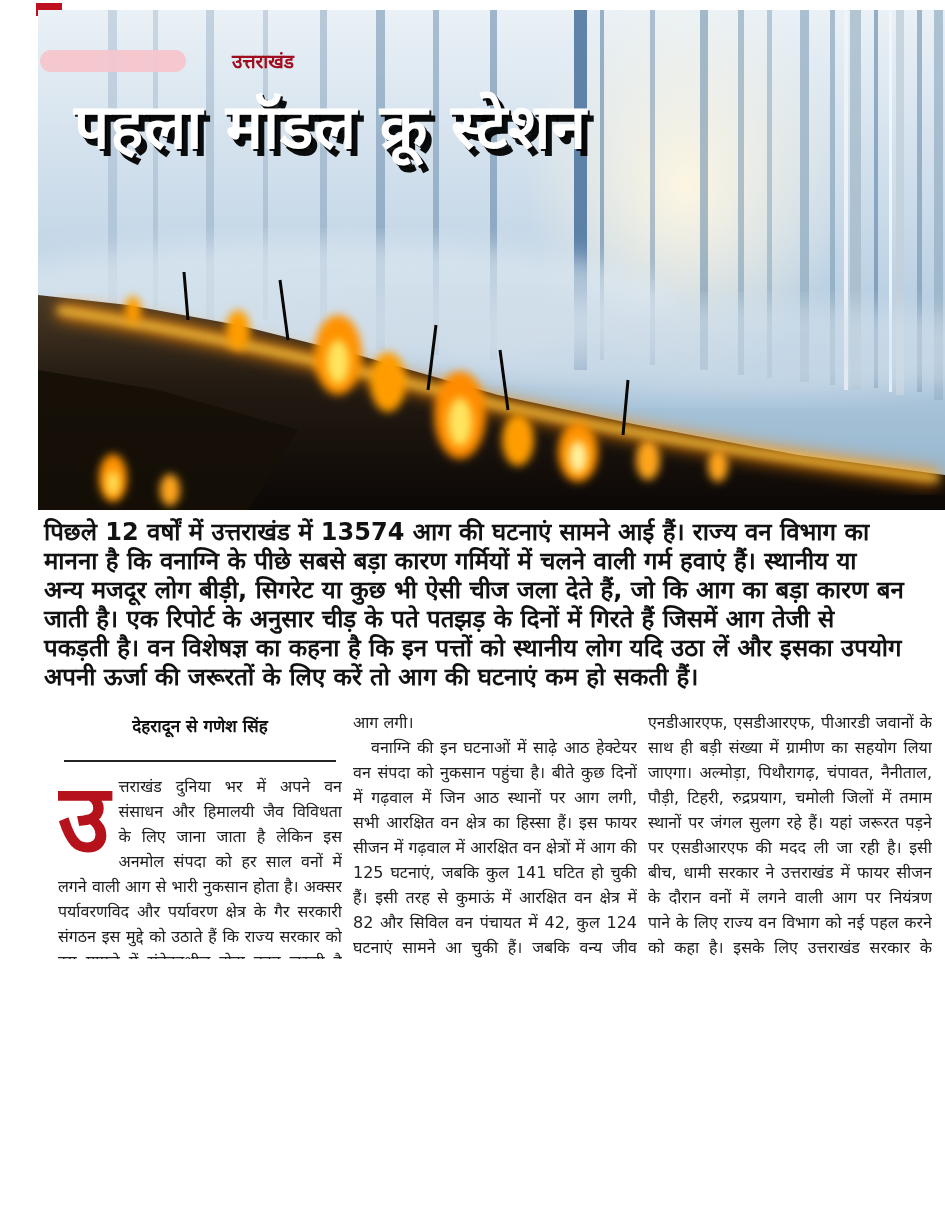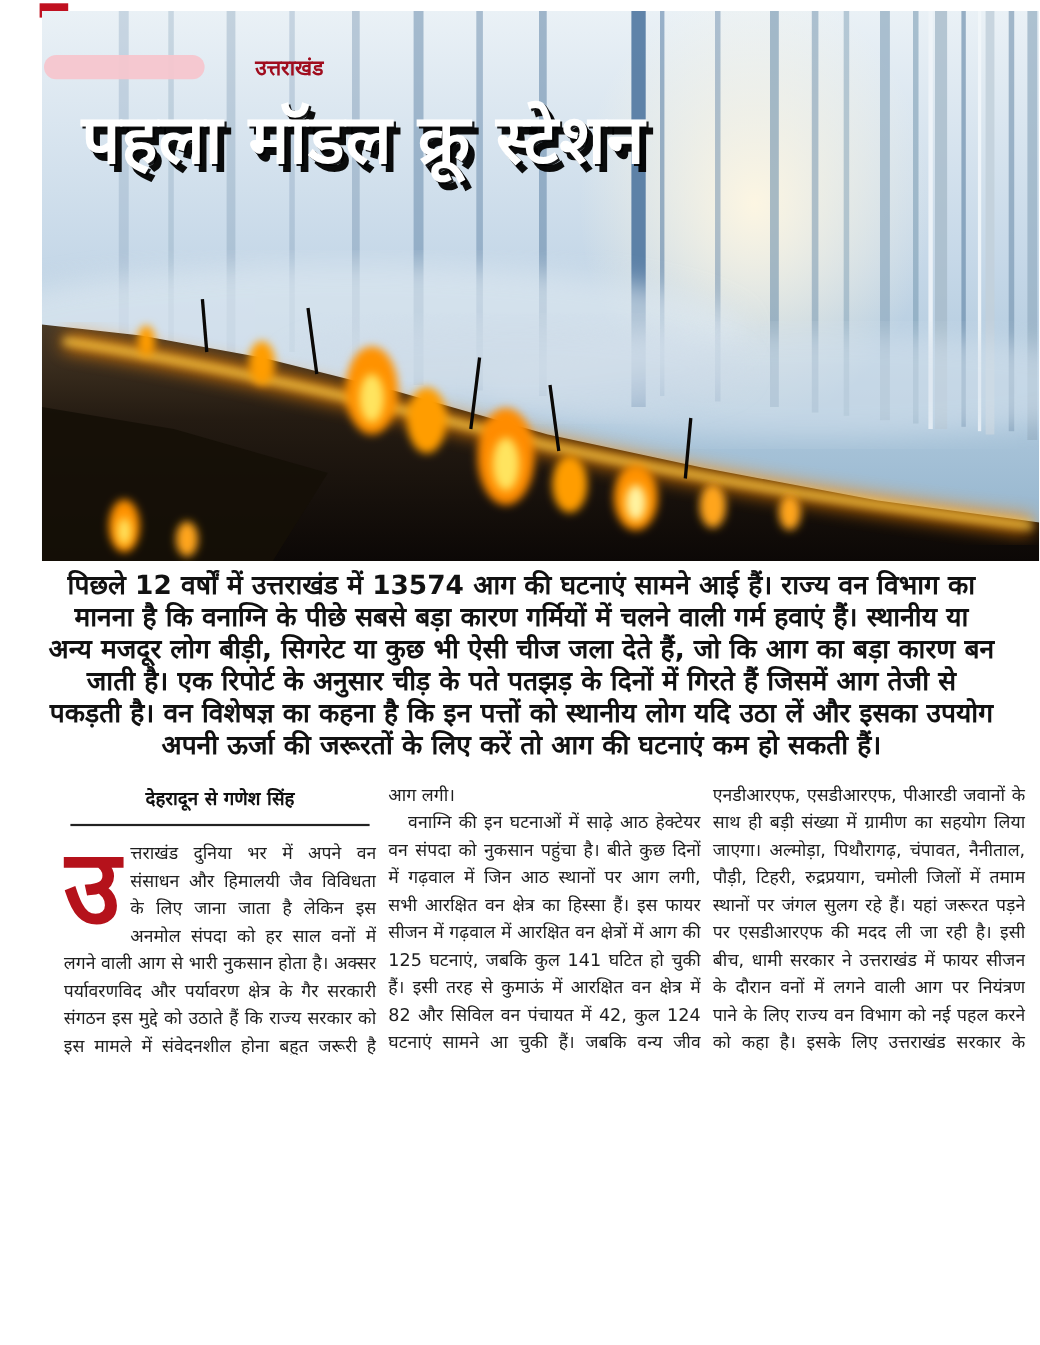--- a/index.html
+++ b/index.html
@@ -20,31 +20,31 @@
     position:absolute;left:194px;top:38px;font-size:19px;font-weight:bold;color:#a00d1e;
   }
   .headline{
     position:absolute;left:36px;top:72px;margin:0;font-size:62px;line-height:89px;
     font-weight:900;color:#ffffff;letter-spacing:1px;
     text-shadow:6px 7px 0 rgba(0,0,0,.95), 2px 2px 0 rgba(0,0,0,.9);
     white-space:nowrap;
   }
   .headline .hl{display:block;}
   .intro{
-    position:absolute;left:44px;top:518px;width:860px;margin:0;text-align:center;
+    position:absolute;left:44px;top:518px;width:860px;margin:0;
     font-size:24px;line-height:29px;font-weight:600;color:#121212;
   }
   .columns{
     position:absolute;left:58px;top:710px;width:874px;height:428px;
     display:flex;gap:11px;
   }
   .col{width:284px;height:100%;overflow:hidden;text-align:justify;}
   .byline{
     margin:4px 6px 12px 6px;text-align:center;font-size:17px;font-weight:bold;color:#111;
-    padding-bottom:12px;border-bottom:2px solid #222;
+    padding-bottom:23px;border-bottom:2px solid #222;
   }
   .coltext{margin:0;font-size:16px;line-height:25px;color:#1e1e1e;}
   .coltext.indent{text-indent:18px;}
   .dropcap{
     float:left;font-size:94px;line-height:74px;font-weight:bold;color:#b5121b;
     margin:8px 9px 2px 0;
   }
   .footer-rule{
     position:absolute;left:40px;top:1136px;width:895px;border-top:2px solid #3a3a3a;
   }

